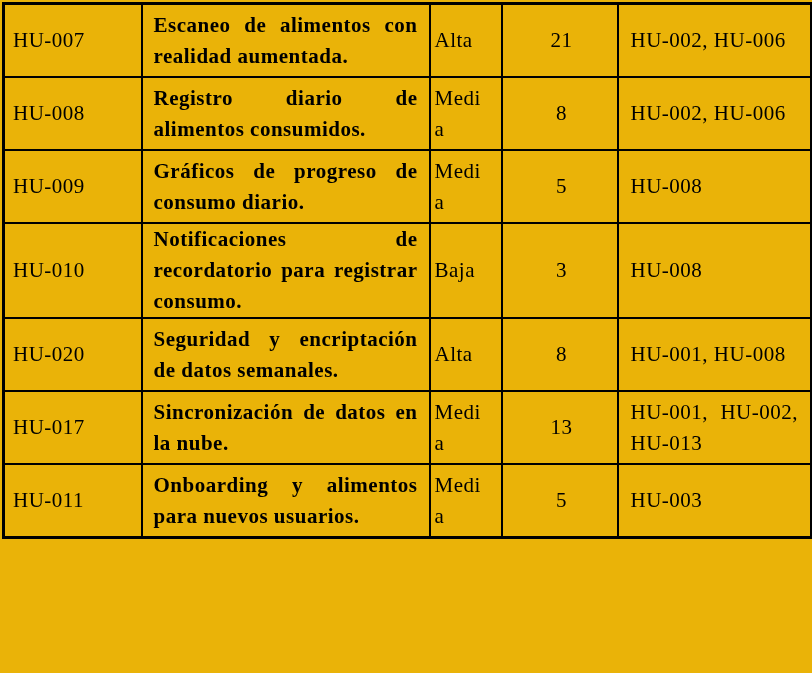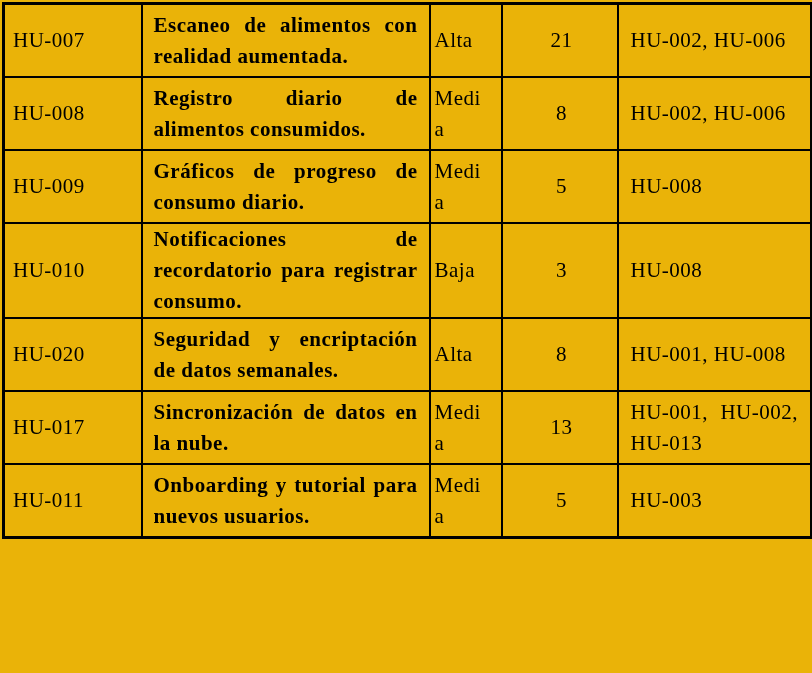--- a/index.html
+++ b/index.html
@@ -88,20 +88,20 @@
       </tr>
       <tr>
         <td class="c-id">HU-017</td>
         <td class="c-desc">Sincronización de datos en la nube.</td>
         <td class="c-pri">Media</td>
         <td class="c-pts">13</td>
         <td class="c-dep">HU-001, HU-002, HU-013</td>
       </tr>
       <tr>
         <td class="c-id">HU-011</td>
-        <td class="c-desc">Onboarding y tutorial para nuevos usuarios.</td>
+        <td class="c-desc">Onboarding y alimentos para nuevos usuarios.</td>
         <td class="c-pri">Media</td>
         <td class="c-pts">5</td>
         <td class="c-dep">HU-003</td>
       </tr>
     </tbody>
   </table>
 </div>
 
 </body></html>

